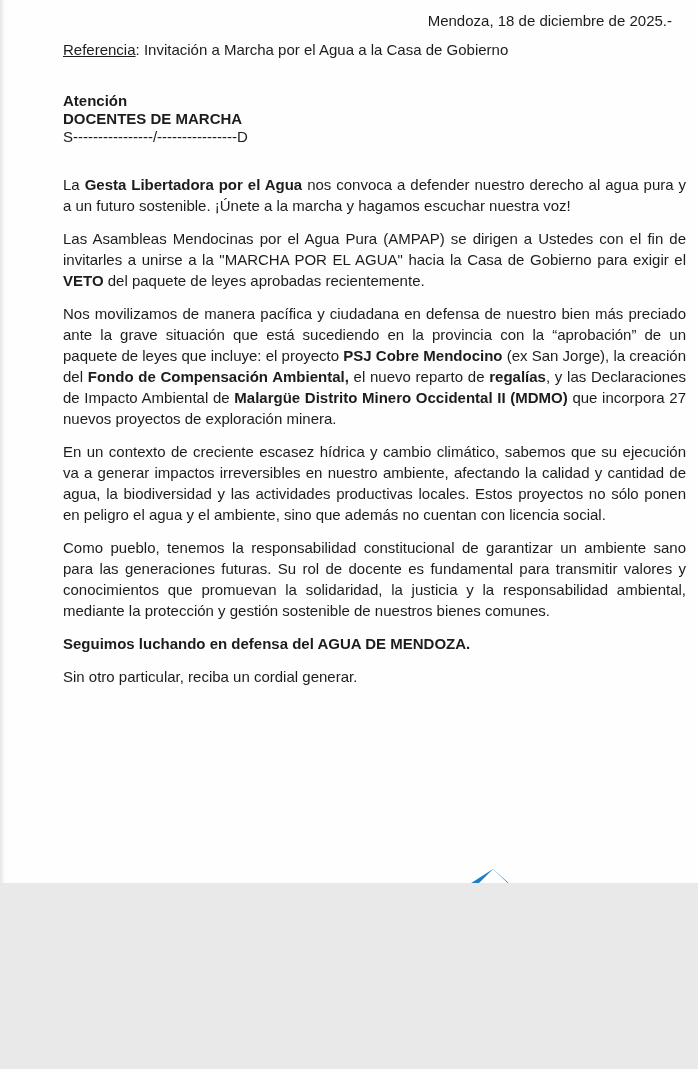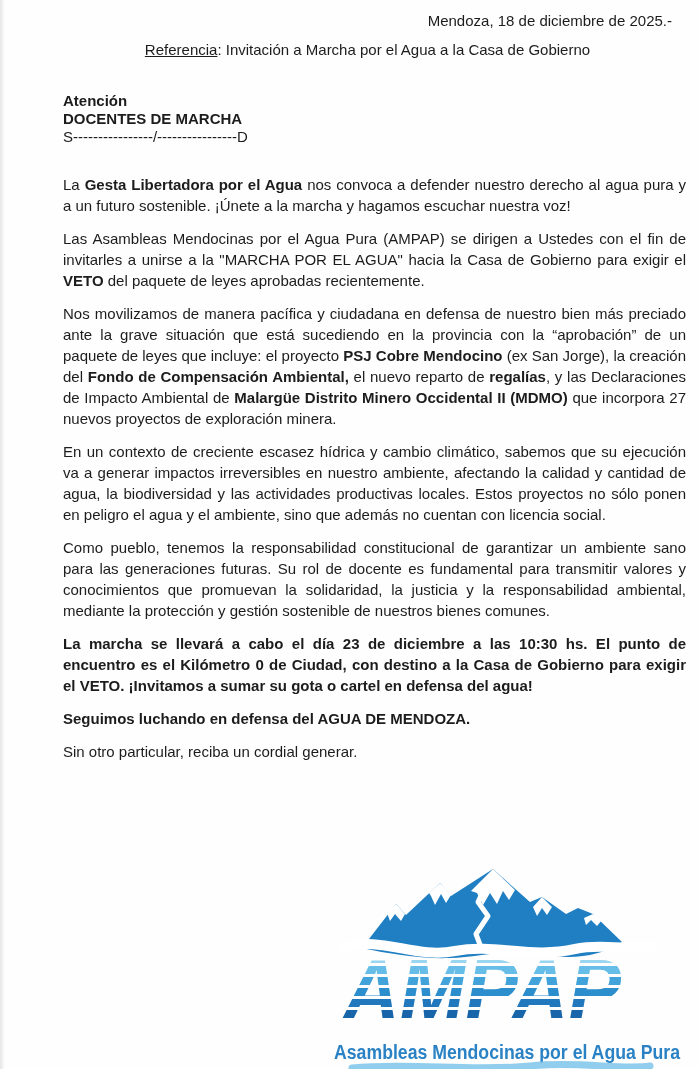--- a/index.html
+++ b/index.html
@@ -1,18 +1,18 @@
 <!DOCTYPE html>
 <html lang="es"><head>
 <meta charset="utf-8">
 <style>
   html,body{margin:0;padding:0;background:#e9e9e9;}
   .page{
     position:relative;
-    width:698px;height:1069px;
+    width:698px;height:883px;
     margin:0 auto;
     background:#fefefe;
     overflow:hidden;
     font-family:"Liberation Sans", sans-serif;
     color:#1c1c1c;
     box-sizing:border-box;
   }
   .page::before{
     content:"";
     position:absolute;left:0;top:0;bottom:0;width:5px;
@@ -23,21 +23,21 @@
     box-sizing:border-box;
     padding:10px 12px 0 63px;
     font-size:15px;
     line-height:21px;
   }
   .dateline{
     text-align:right;
     margin:0 14px 8px 0;
   }
   .refline{
-    text-align:center;
+    text-align:left;
     margin:0 14px 32px 0;
   }
   .refline .u{text-decoration:underline;}
   .recipient{
     line-height:18px;
     margin-bottom:28px;
   }
   .bold{font-weight:bold;}
   .para{
     margin:0 0 12px 0;
@@ -78,21 +78,20 @@
       <div class="bold">DOCENTES DE MARCHA</div>
       <div>S----------------/----------------D</div>
     </div>
 
     <div id="paragraphs">
         <p class="para"><span>La </span><span class="bold">Gesta Libertadora por el Agua</span><span> nos convoca a defender nuestro derecho al agua pura y a un futuro sostenible. ¡Únete a la marcha y hagamos escuchar nuestra voz!</span></p>
         <p class="para"><span>Las Asambleas Mendocinas por el Agua Pura (AMPAP) se dirigen a Ustedes con el fin de invitarles a unirse a la "MARCHA POR EL AGUA" hacia la Casa de Gobierno para exigir el </span><span class="bold">VETO</span><span> del paquete de leyes aprobadas recientemente.</span></p>
         <p class="para"><span>Nos movilizamos de manera pacífica y ciudadana en defensa de nuestro bien más preciado ante la grave situación que está sucediendo en la provincia con la “aprobación” de un paquete de leyes que incluye: el proyecto </span><span class="bold">PSJ Cobre Mendocino</span><span> (ex San Jorge), la creación del </span><span class="bold">Fondo de Compensación Ambiental,</span><span> el nuevo reparto de </span><span class="bold">regalías</span><span>, y las Declaraciones de Impacto Ambiental de </span><span class="bold">Malargüe Distrito Minero Occidental II (MDMO)</span><span> que incorpora 27 nuevos proyectos de exploración minera.</span></p>
         <p class="para"><span>En un contexto de creciente escasez hídrica y cambio climático, sabemos que su ejecución va a generar impactos irreversibles en nuestro ambiente, afectando la calidad y cantidad de agua, la biodiversidad y las actividades productivas locales. Estos proyectos no sólo ponen en peligro el agua y el ambiente, sino que además no cuentan con licencia social.</span></p>
         <p class="para"><span>Como pueblo, tenemos la responsabilidad constitucional de garantizar un ambiente sano para las generaciones futuras. Su rol de docente es fundamental para transmitir valores y conocimientos que promuevan la solidaridad, la justicia y la responsabilidad ambiental, mediante la protección y gestión sostenible de nuestros bienes comunes.</span></p>
-        <p class="para"><span class="bold">La marcha se llevará a cabo el día 23 de diciembre a las 10:30 hs. El punto de encuentro es el Kilómetro 0 de Ciudad, con destino a la Casa de Gobierno para exigir el VETO. ¡Invitamos a sumar su gota o cartel en defensa del agua!</span></p>
         <p class="para"><span class="bold">Seguimos luchando en defensa del AGUA DE MENDOZA.</span></p>
         <p class="para"><span>Sin otro particular, reciba un cordial generar.</span></p>
       </div>
   </div>
 
   <div class="logo">
     <svg viewBox="0 0 355 210" xmlns="http://www.w3.org/2000/svg">
       <defs>
         <pattern id="wstripes" patternUnits="userSpaceOnUse" x="0" y="0" width="355" height="210">
           <rect x="0" y="93" width="355" height="8" fill="#9bd6f0"></rect>

